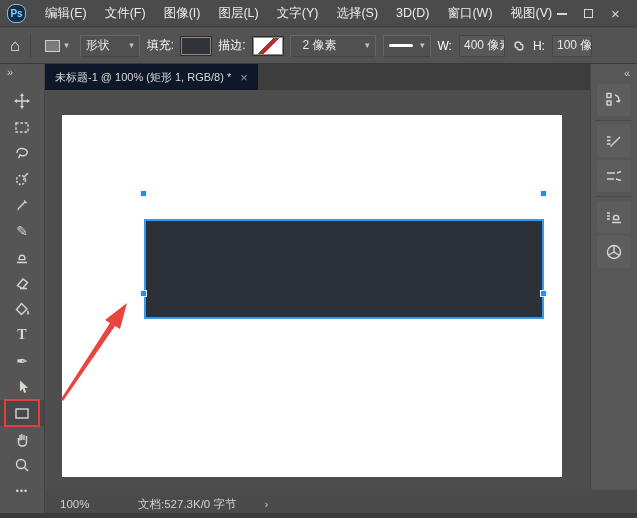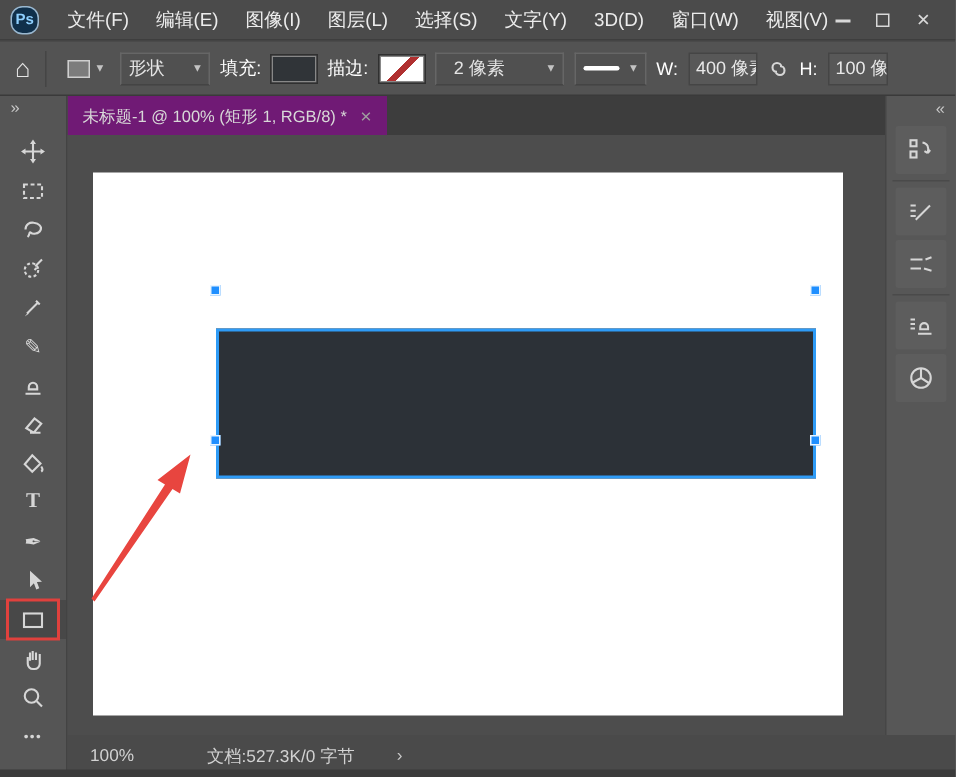--- a/index.html
+++ b/index.html
@@ -38,21 +38,21 @@
   .opt-label { color:#ffffff; white-space:nowrap; }
   .fill-swatch { width:30px; height:18px; border:1px solid #888; outline:1px solid #303030; background:#303438; }
   .stroke-swatch { width:30px; height:18px; border:1px solid #888; outline:1px solid #303030;
     background:linear-gradient(-45deg, #fff 42%, #b03030 42%, #b03030 56%, #fff 56%); }
   .num-field { height:22px; background:#585858; border:1px solid #454545; display:flex;
     align-items:center; padding:0 4px; color:#e8e8e8; overflow:hidden; white-space:nowrap; }
   .w-field { width:46px; } .h-field { width:40px; }
   .link-icon svg { display:block; }
   
   .tabstrip { position:absolute; left:45px; top:64px; right:47px; height:26px; background:#3d3d3d; display:flex; }
-  .doc-tab { height:26px; background:#701a75; display:flex; align-items:center; gap:9px;
+  .doc-tab { height:26px; background:#0f172a; display:flex; align-items:center; gap:9px;
     padding:0 10px; font-size:11px; color:#d8d8d8; }
   .tab-close { color:#9f9f9f; font-size:13px; }
   
   .toolbar { position:absolute; left:0; top:64px; bottom:0; width:45px; background:#555;
     border-right:1px solid #434343; display:flex; flex-direction:column; align-items:center; }
   .tb-collapse { align-self:flex-start; padding:2px 0 0 7px; color:#c9c9c9; font-size:11px; letter-spacing:-1px; }
   .tools { margin-top:10px; display:flex; flex-direction:column; width:100%; }
   .tool { position:relative; height:26px; display:flex; align-items:center; justify-content:center; color:#d6d6d6; }
   .tool svg { display:block; }
   .tool .glyph { font-size:14px; line-height:1; }
@@ -85,26 +85,26 @@
   .status-chev { margin-left:28px; color:#c9c9c9; }
   .window-bottom-edge { position:absolute; left:0; right:0; bottom:0; height:5px; background:#3b3b3b; }
 </style>
 </head>
 <body>
 
 <div class="app">
 
   <div class="menubar">
     <div class="ps-logo">Ps</div>
+    <div class="menu-item">编辑(E)</div>
     <div class="menu-item">文件(F)</div>
-    <div class="menu-item">编辑(E)</div>
     <div class="menu-item">图像(I)</div>
     <div class="menu-item">图层(L)</div>
+    <div class="menu-item">文字(Y)</div>
     <div class="menu-item">选择(S)</div>
-    <div class="menu-item">文字(Y)</div>
     <div class="menu-item">3D(D)</div>
     <div class="menu-item">窗口(W)</div>
     <div class="menu-item">视图(V)</div>
     <div class="win-controls">
       <div class="win-btn">
           <span class="min-bar"></span>
         </div>
       <div class="win-btn">
           <span class="max-box"></span>
         </div>

